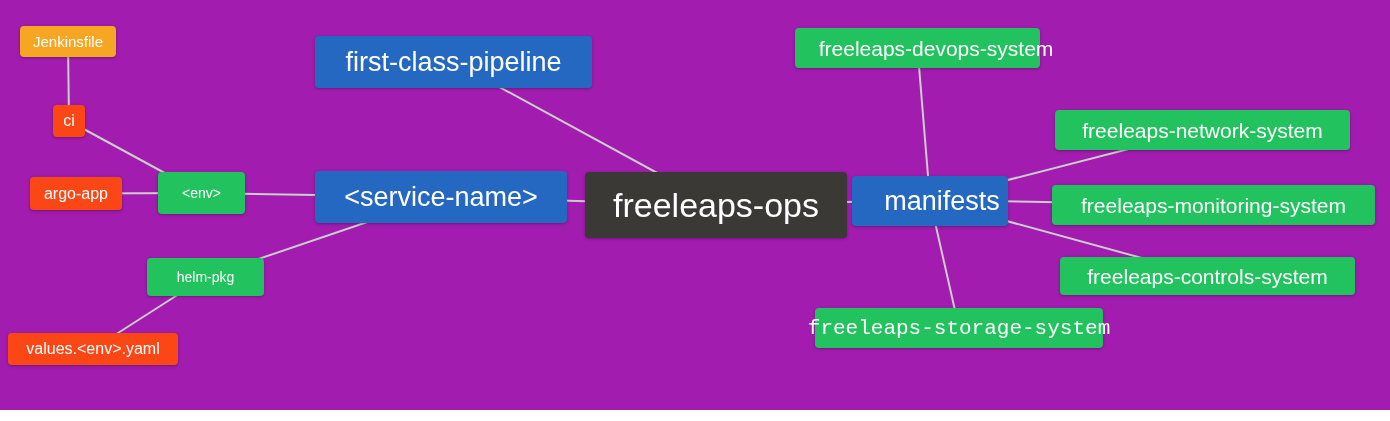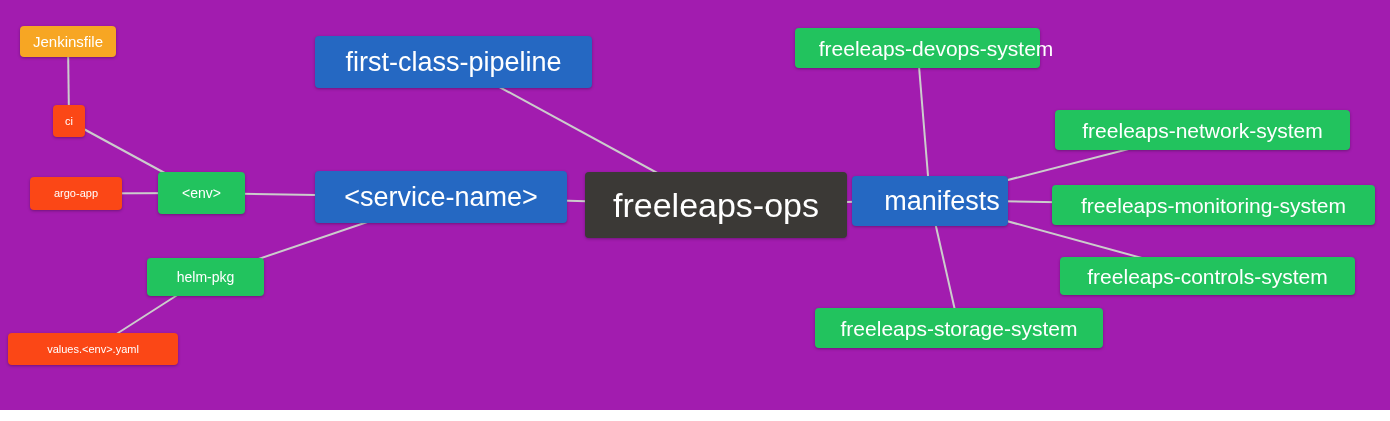--- a/index.html
+++ b/index.html
@@ -33,21 +33,21 @@
     justify-content: center;
     box-sizing: border-box;
     color: #ffffff;
     border-radius: 4px;
     box-shadow: 0 1px 3px rgba(0,0,0,0.30);
     white-space: nowrap;
     cursor: default;
     line-height: 1;
   }
   .tier-leaf-sm { font-size: 15px; }
-  .tier-leaf    { font-size: 11px; }
+  .tier-leaf    { font-size: 16px; }
   .tier-branch  { font-size: 14px; }
   .tier-system  { font-size: 21px; }
   .tier-main    { font-size: 27px; }
   .tier-root    { font-size: 34px; }
 </style>
 </head>
 <body>
 
 <div class="canvas">
   <svg class="edges-layer" id="edges-layer" width="1390" height="421" viewBox="0 0 1390 421" xmlns="http://www.w3.org/2000/svg">
@@ -102,17 +102,17 @@
       </div>
       <div class="node tier-system" style="left: 1055px; top: 110px; width: 295px; height: 40px; background: rgb(34, 195, 94);">
         <span>freeleaps-network-system</span>
       </div>
       <div class="node tier-system" style="left: 1052px; top: 185px; width: 323px; height: 40px; background: rgb(34, 195, 94);">
         <span>freeleaps-monitoring-system</span>
       </div>
       <div class="node tier-system" style="left: 1060px; top: 257px; width: 295px; height: 38px; background: rgb(34, 195, 94);">
         <span>freeleaps-controls-system</span>
       </div>
-      <div class="node tier-system" style="left: 815px; top: 308px; width: 288px; height: 40px; background: rgb(34, 195, 94);">
+      <div class="node tier-system" style="left: 815px; top: 308px; width: 288px; height: 40px; background: rgb(34, 195, 94); font-family: Liberation Mono, monospace;">
         <span>freeleaps-storage-system</span>
       </div>
     </div>
 </div>
 
 </body></html>

